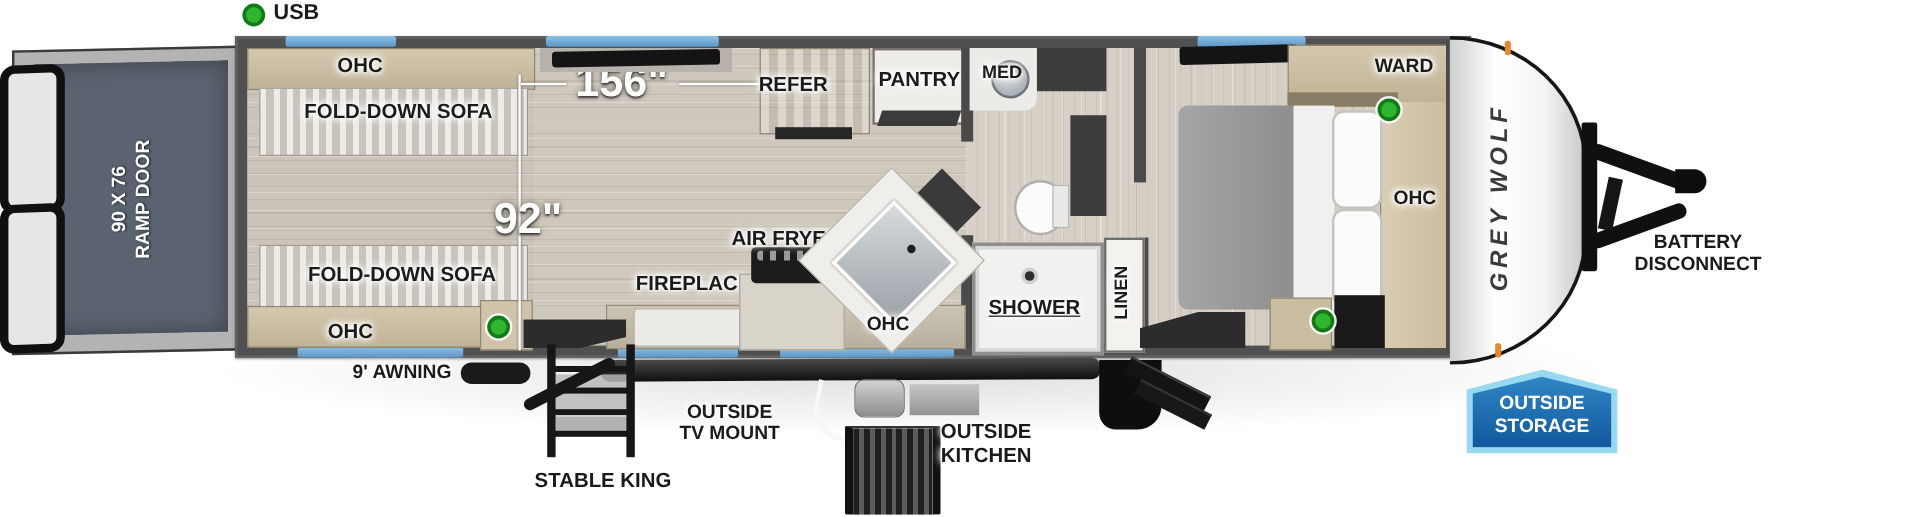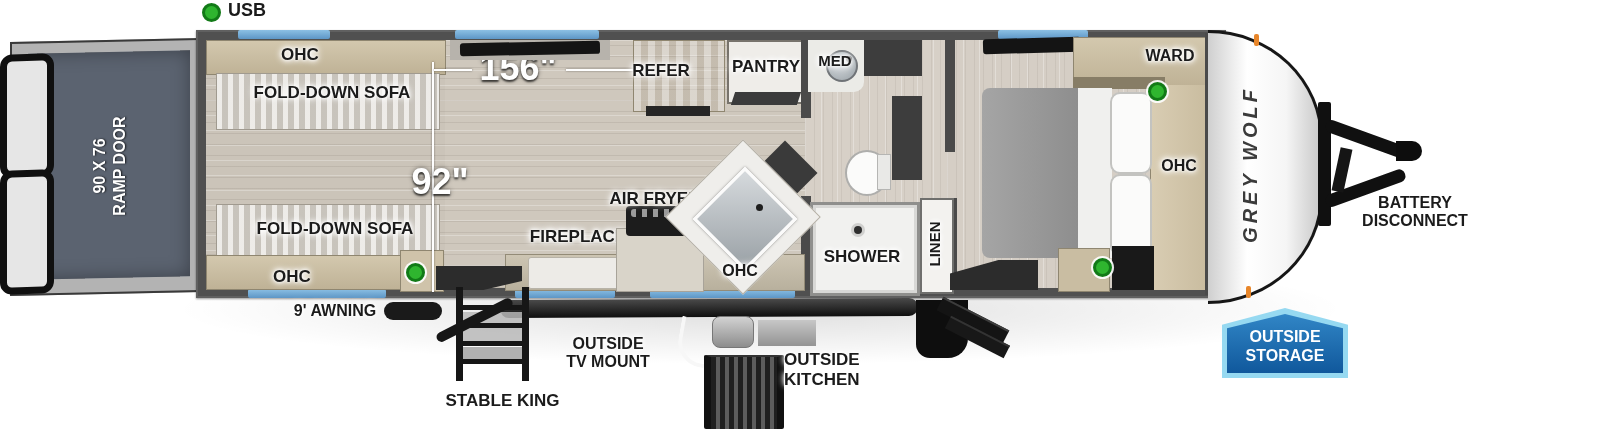--- a/index.html
+++ b/index.html
@@ -116,21 +116,21 @@
               background:radial-gradient(circle at 40% 40%,#d6dbdf,#98a0a5);border:2px solid #6f7377;"></div>
   <div class="abs" style="left:846px;top:56px;width:6px;height:6px;border-radius:50%;background:#222;"></div>
   <div class="lbl" style="left:800px;top:42px;width:70px;font-size:15px;margin-top:11px;">MED</div>
 
   <div class="abs" style="left:845px;top:150px;width:40px;height:42px;border-radius:50%;background:#fbfbfa;border:2px solid #aeaeac;"></div>
   <div class="abs" style="left:877px;top:154px;width:12px;height:34px;background:#e9e9e7;border:1px solid #b5b5b3;"></div>
 
   <div class="abs" style="left:810px;top:202px;width:104px;height:88px;background:#f1f1ef;border:3px solid #8f8f8d;
               box-shadow:inset 0 0 0 3px #d8d8d6;"></div>
   <div class="abs" style="left:854px;top:226px;width:8px;height:8px;border-radius:50%;background:#2e2e2e;box-shadow:0 0 0 3px #d0d0ce;"></div>
-  <div class="lbl" style="left:810px;top:248px;width:104px;">SHOWER</div>
+  <div class="lbl" style="left:810px;top:248px;width:104px;text-decoration:underline;">SHOWER</div>
 
   <div class="abs" style="left:920px;top:198px;width:30px;height:92px;background:#f3f2ef;border:2px solid #6f6f6d;"></div>
   <div class="abs" style="left:905px;top:229px;width:60px;height:30px;display:flex;align-items:center;justify-content:center;transform:rotate(-90deg);">
     <span class="lbl" style="position:static;font-size:15px;">LINEN</span>
   </div>
 
   <div class="abs" style="left:505px;top:254px;width:298px;height:35px;background:linear-gradient(180deg,#cdc5b3,#b8b09d);border:1px solid #938b77;"></div>
   <div class="abs" style="left:528px;top:257px;width:102px;height:30px;background:#edebe7;border:1px solid #b8b3a8;border-radius:3px;"></div>
   <div class="lbl" style="left:518px;top:228px;width:120px;">FIREPLACE</div>
 

